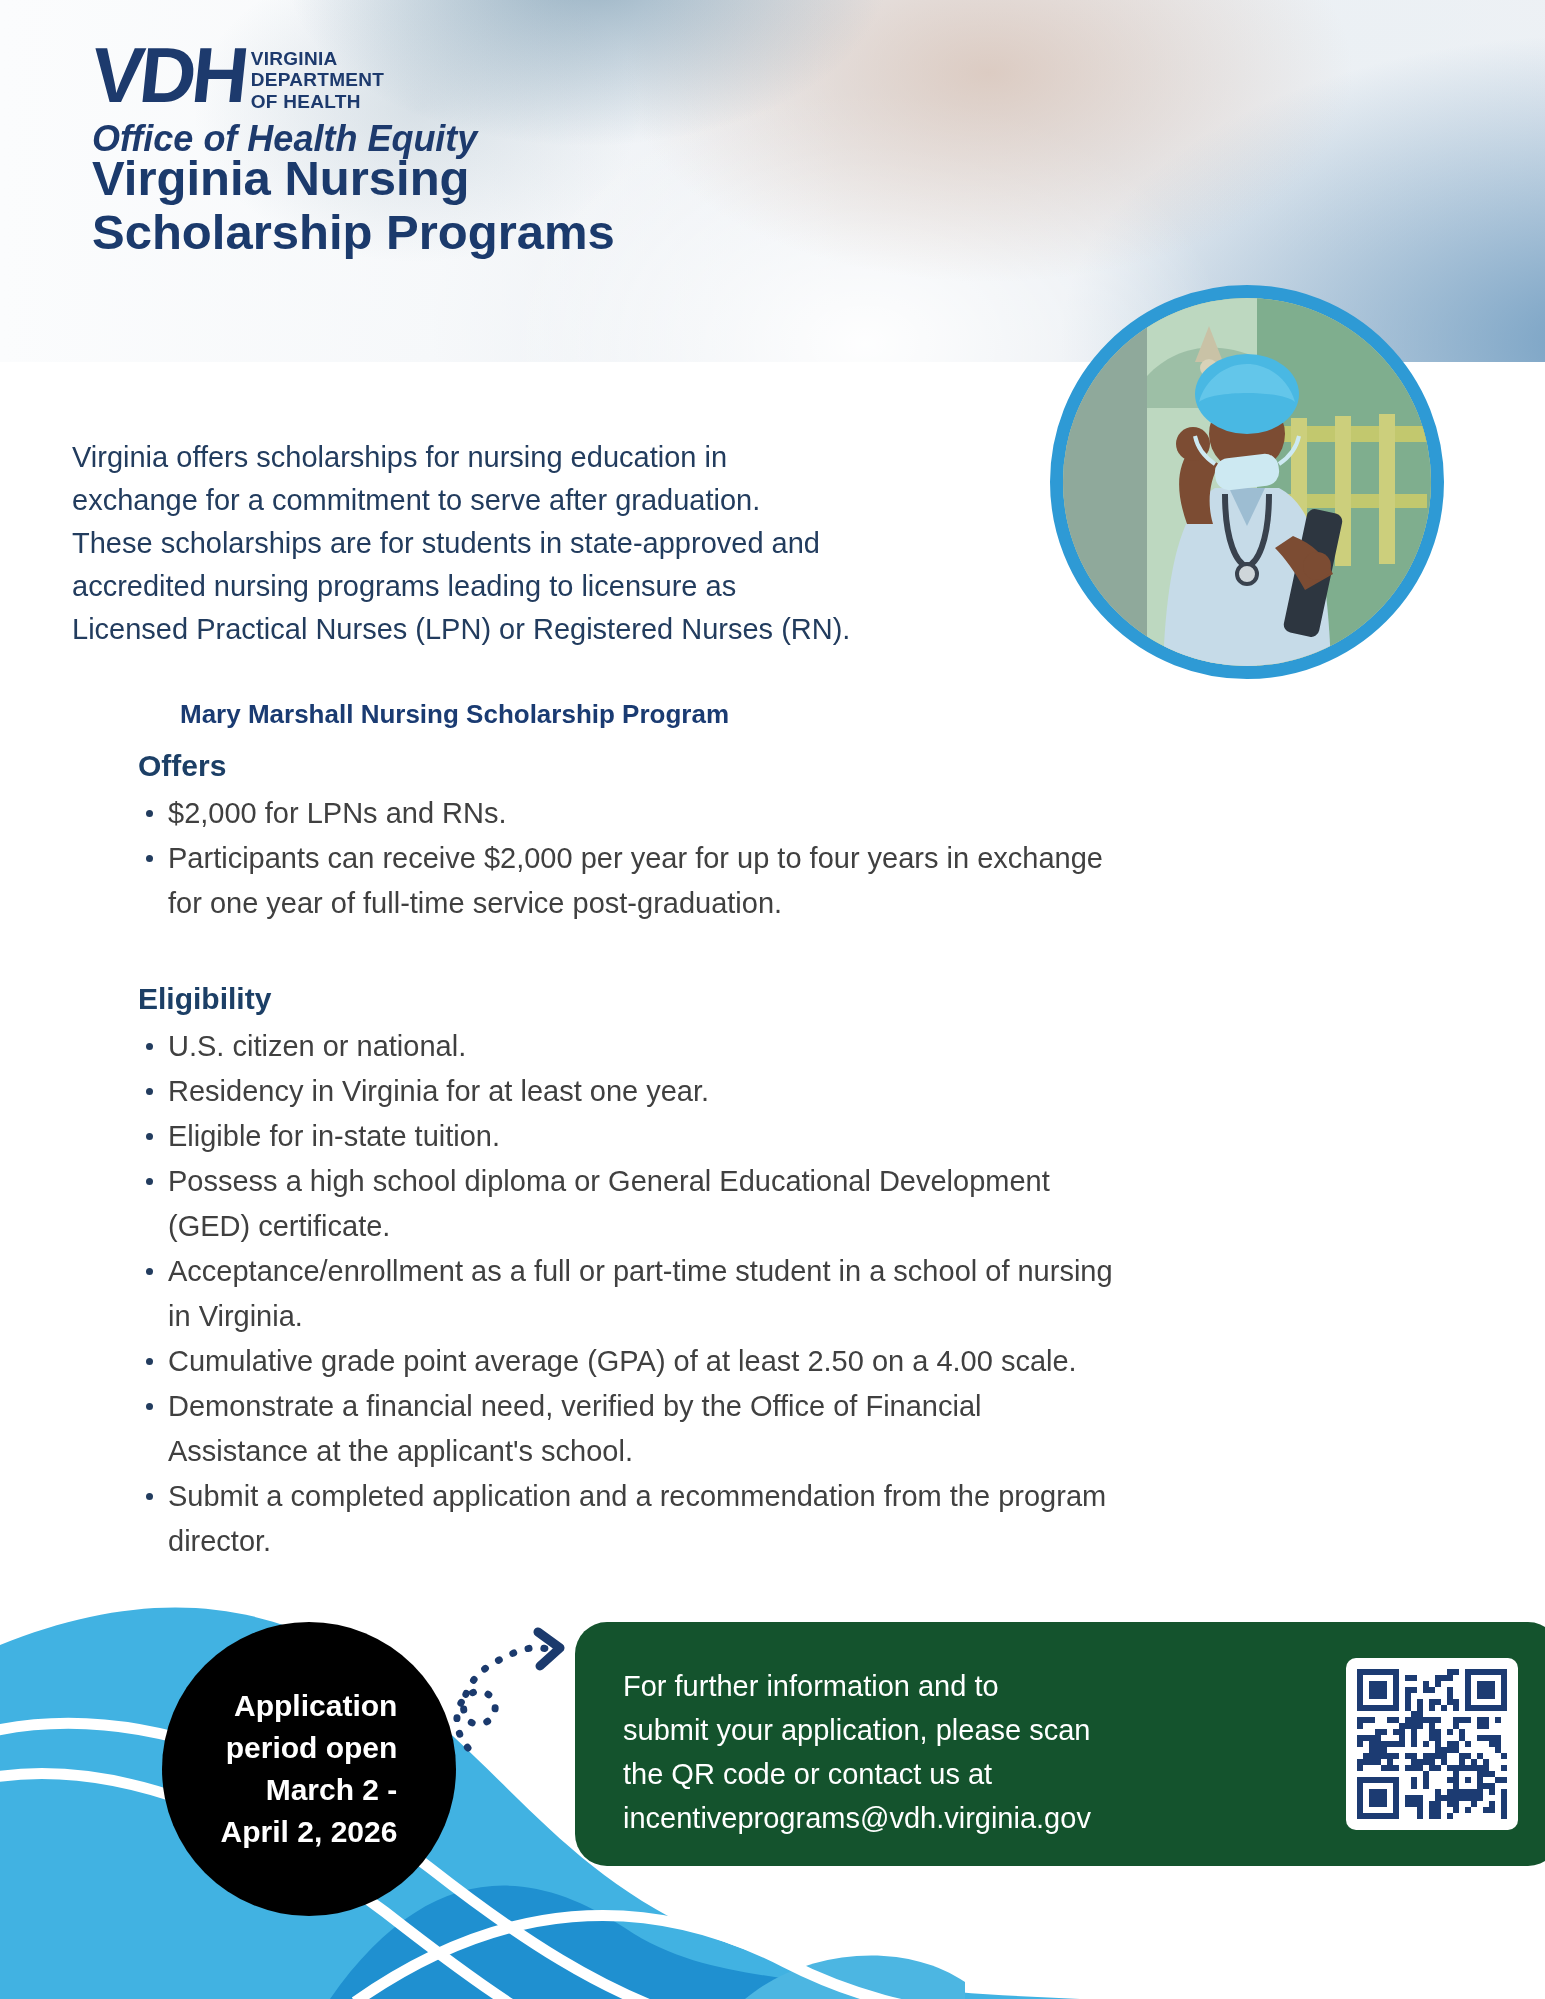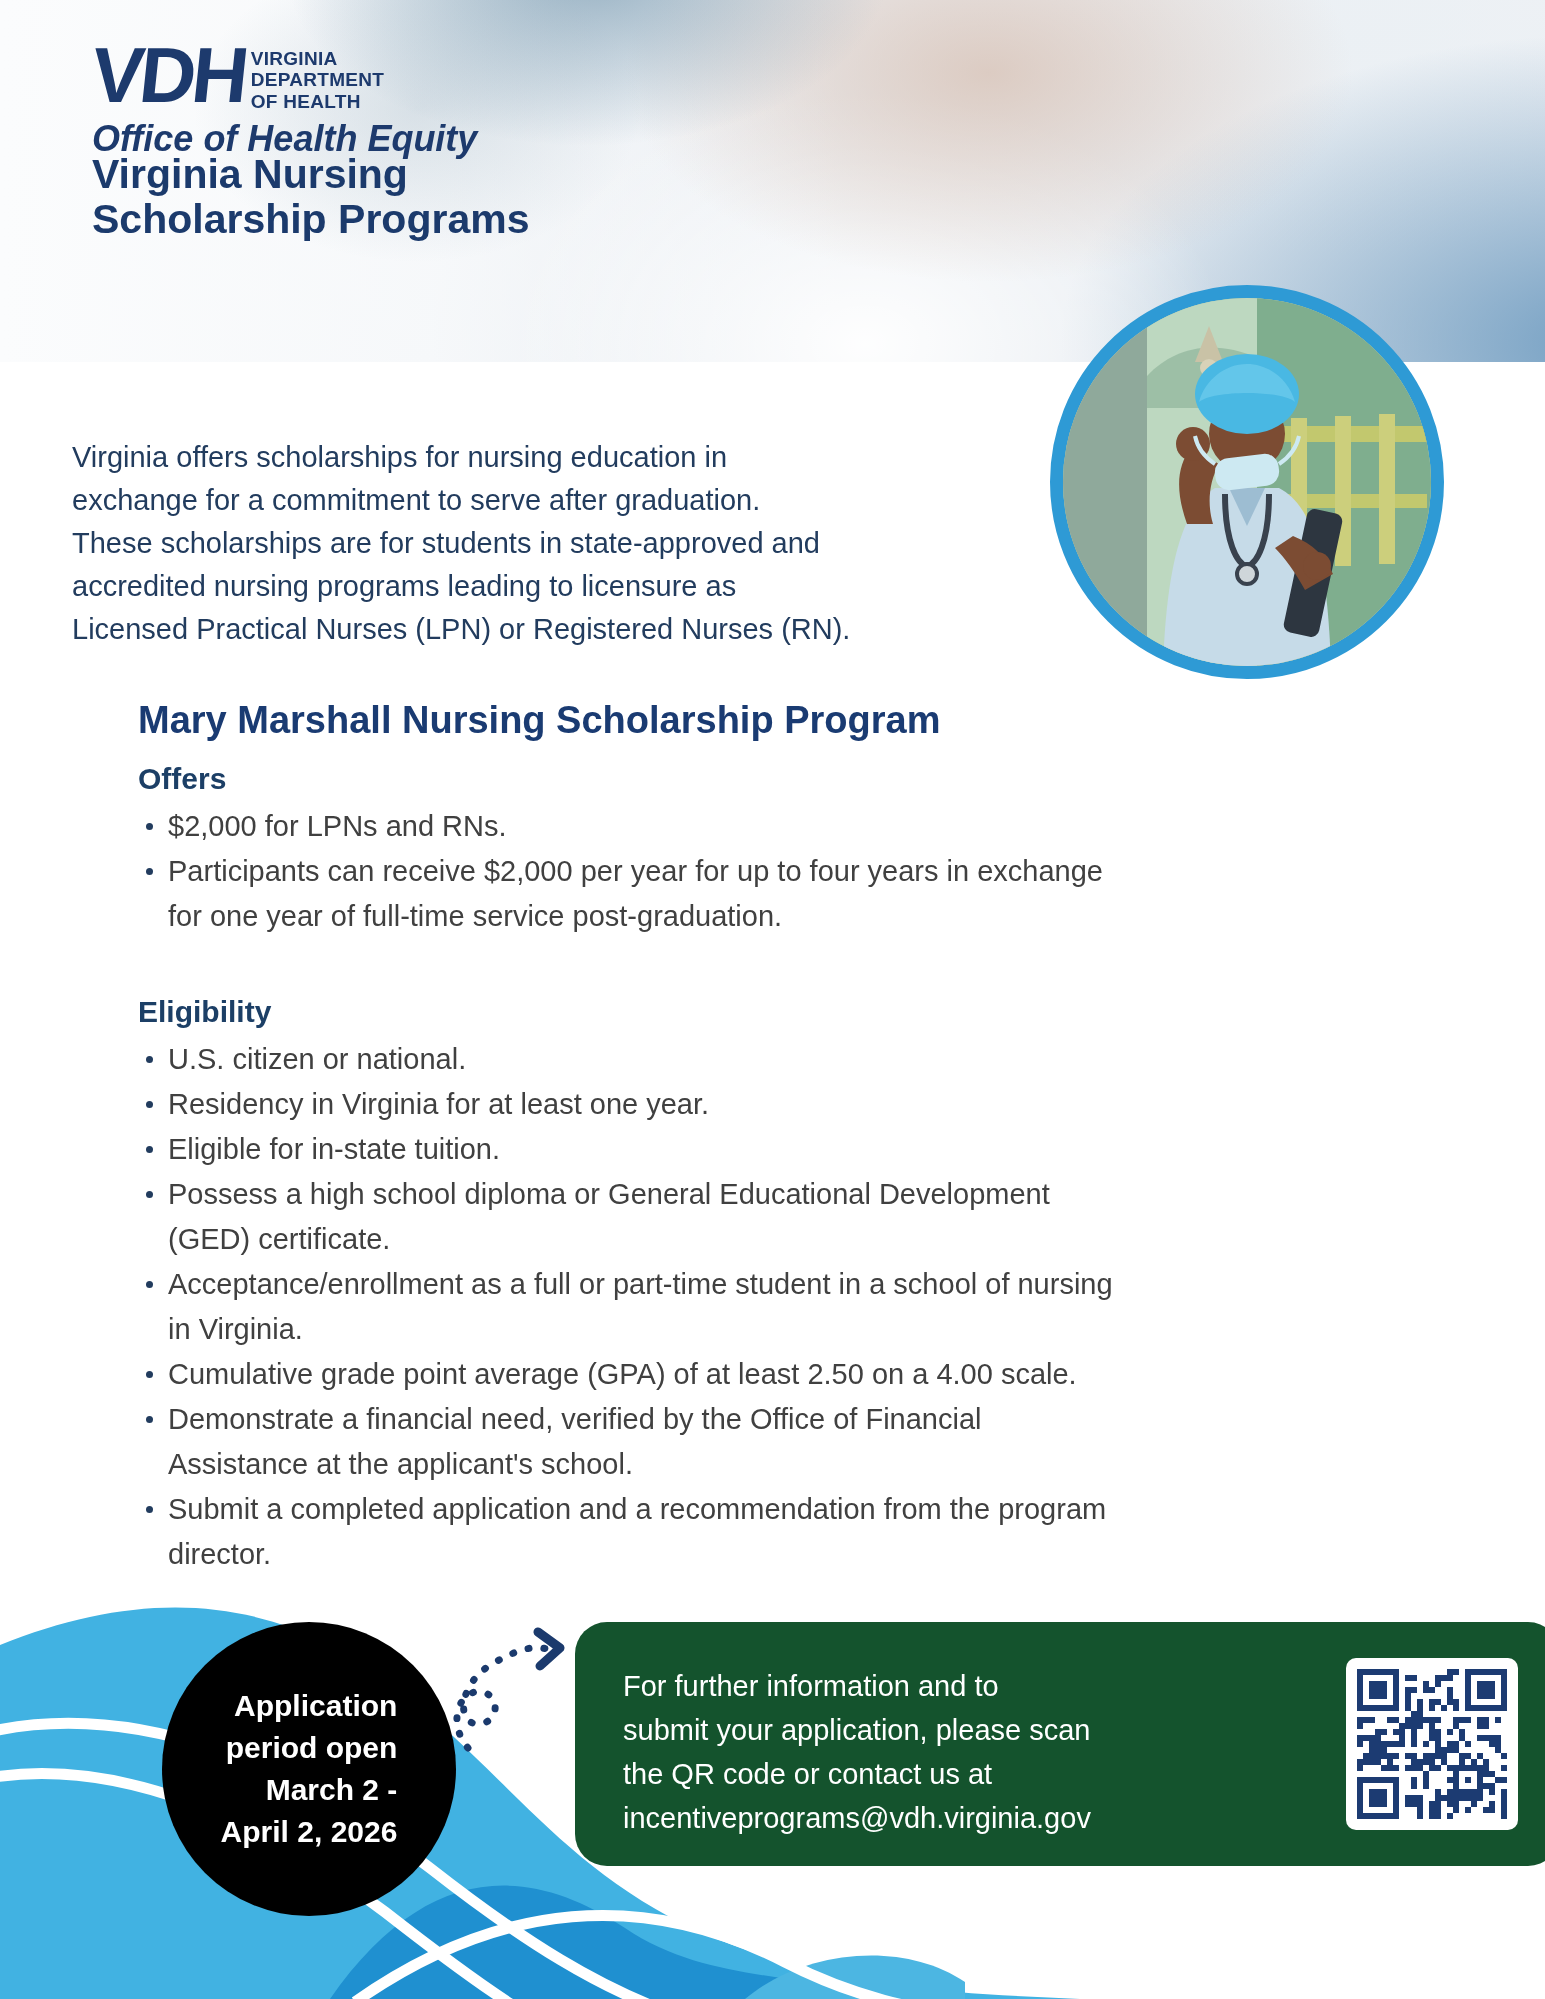--- a/index.html
+++ b/index.html
@@ -38,39 +38,39 @@
     font-size:19px; font-weight:700; color:#1d3a6d; line-height:1.12;
     letter-spacing:0.3px; margin:8px 0 0 6px;
   }
   .logo-office {
     font-size:36px; font-weight:700; font-style:italic; color:#1d3a6d; margin-top:6px;
   }
 
   
   .page-title {
     position:absolute; left:92px; top:152px;
-    font-size:41px; font-weight:700; color:#1b3a6c; line-height:1.10;
+    font-size:49px; font-weight:700; color:#1b3a6c; line-height:1.10;
   }
 
   
   .nurse-circle {
     position:absolute; left:1050px; top:285px; width:394px; height:394px;
     border-radius:50%; border:13px solid #2e9ad5; overflow:hidden; background:#a9c6ad;
   }
   .nurse-circle svg { display:block; width:100%; height:100%; }
 
   
   .intro {
     position:absolute; left:72px; top:424px; width:840px;
     font-size:29px; line-height:43px; color:#223c5e;margin-top:12px;
   }
 
   
   .program { position:absolute; left:138px; top:700px; width:1020px; }
-  .program-heading { font-size:38px; font-weight:700; color:#1a3b72; line-height:1.1; }
+  .program-heading { font-size:26px; font-weight:700; color:#1a3b72; line-height:1.1;margin-left:42px; }
   .subheading { font-size:30px; font-weight:700; color:#1c3f66; margin-top:20px; }
   .subheading.eligibility { margin-top:56px; }
   ul.bullets { list-style:none; margin-top:8px; }
   ul.bullets li {
     position:relative; padding-left:30px; font-size:29px; line-height:45px; color:#404040;
   }
   ul.bullets li::before {
     content:""; position:absolute; left:8px; top:19px; width:7px; height:7px;
     border-radius:50%; background:#223c5e;
   }

